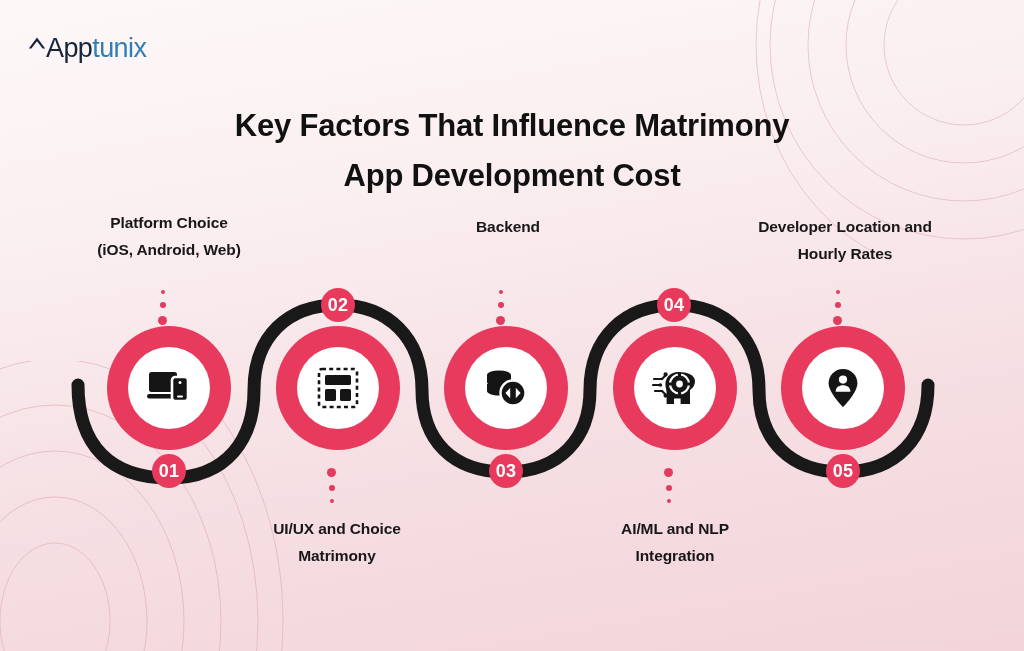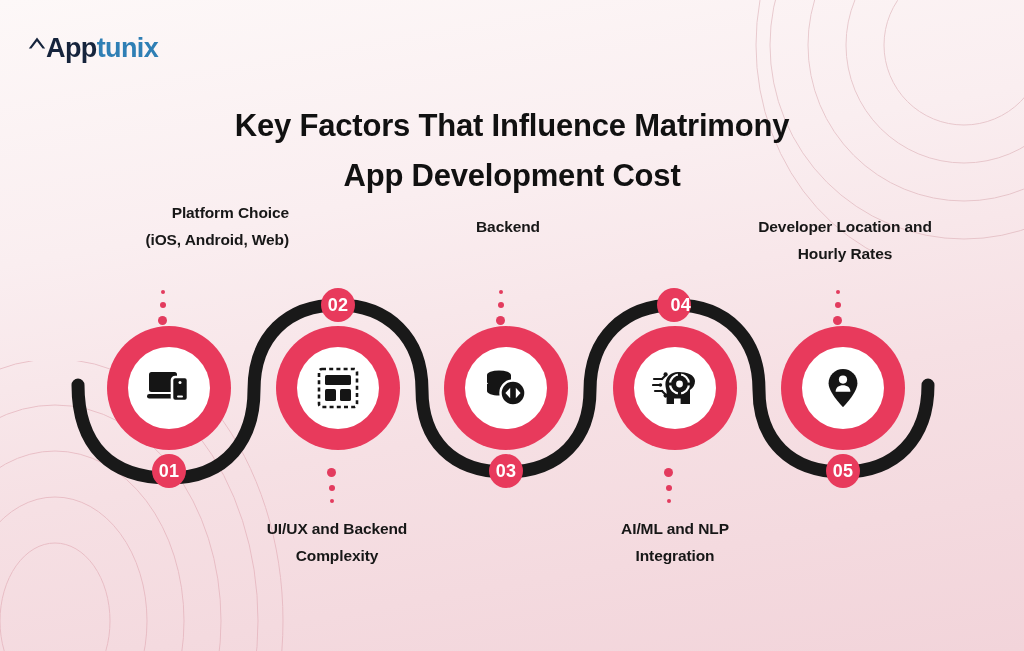--- a/index.html
+++ b/index.html
@@ -38,21 +38,21 @@
     height: 34px;
   }
   #logo .mark {
     position: relative;
     width: 20px;
     height: 26px;
     margin-right: -1px;
   }
   #logo .word {
     font-size: 27px;
-    font-weight: 700;
+    font-weight: 400;
     letter-spacing: -0.6px;
     line-height: 1;
   }
   #logo .w-dark { color: #16243c; }
   #logo .w-blue { color: #2f7fb5; }
 
   
   #title {
     position: absolute;
     left: 0;
@@ -193,21 +193,21 @@
              C254,56 288,25 338,25
              C388,25 422,58 422,110
              C422,160 452,192 506,192
              C560,192 590,158 590,110
              C590,58 624,25 675,25
              C726,25 759,58 759,110
              C759,160 790,192 843,192
              C896,192 928,158 928,105" fill="none" stroke="#191919" stroke-width="13" stroke-linecap="round"></path>
   </svg>
 
-  <div class="caption" style="left:49px; top:200px; width:240px;text-align:right;">
+  <div class="caption" style="left:49px; top:210px; width:240px;">
     <span>Platform Choice</span>
     <span>(iOS, Android, Web)</span>
   </div>
   <div class="dots grow" style="left:158px; top:286px;">
     <i></i>
       <i></i>
       <i></i>
   </div>
   <div class="node" style="left:107px; top:326px;">
     <div class="disc">
@@ -240,22 +240,22 @@
         </svg>
       </span>
     </div>
   </div>
   <div class="dots shrink" style="left:327px; top:464px;">
     <i></i>
       <i></i>
       <i></i>
   </div>
   <div class="caption" style="left:217px; top:516px; width:240px;">
-    <span>UI/UX and Backend</span>
-    <span>Complexity</span>
+    <span>UI/UX and Choice</span>
+    <span>Matrimony</span>
   </div>
 
   <div class="caption" style="left:388px; top:214px; width:240px;">
     <span>Backend</span>
   </div>
   <div class="dots grow" style="left:496px; top:286px;">
     <i></i>
       <i></i>
       <i></i>
   </div>
@@ -270,21 +270,21 @@
           <path d="M26.2 19.8 L21.4 25 L26.2 30.2 Z" fill="#ffffff"></path>
           <path d="M31.8 19.8 L36.6 25 L31.8 30.2 Z" fill="#ffffff"></path>
         </svg>
       </span>
     </div>
   </div>
   <div class="badge" style="left:489px; top:454px;">
     <span>03</span>
   </div>
 
-  <div class="badge" style="left:657px; top:288px;justify-content:flex-end;">
+  <div class="badge" style="left:657px; top:288px;">
     <span>04</span>
   </div>
   <div class="node" style="left:613px; top:326px;">
     <div class="disc">
       <span>
         <svg width="46" height="40" viewBox="0 0 46 40" aria-hidden="true">
           <path d="M26 4 c-7 0-12.6 5.4-12.6 12.2 0 3.4 1.2 5.6 1.2 8.2 V36 h7.4 v-5.6 h6.6 V36 H38 V22 c3.2-2 5-5.2 5-9 C43 7.2 35.4 4 26 4 Z" fill="#151515"></path>
           <circle cx="27.5" cy="16" r="9.5" fill="#151515" stroke="#ffffff" stroke-width="2.2"></circle>
           <circle cx="27.5" cy="16" r="3.4" fill="#ffffff"></circle>
           <g fill="#151515">

